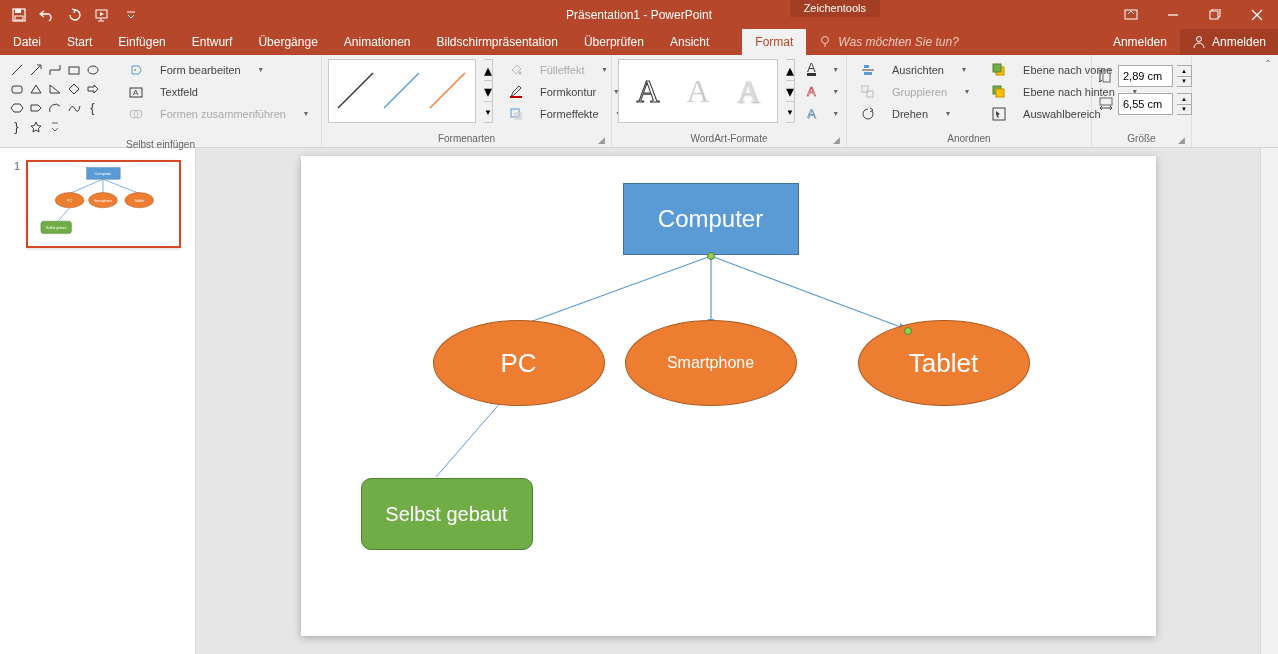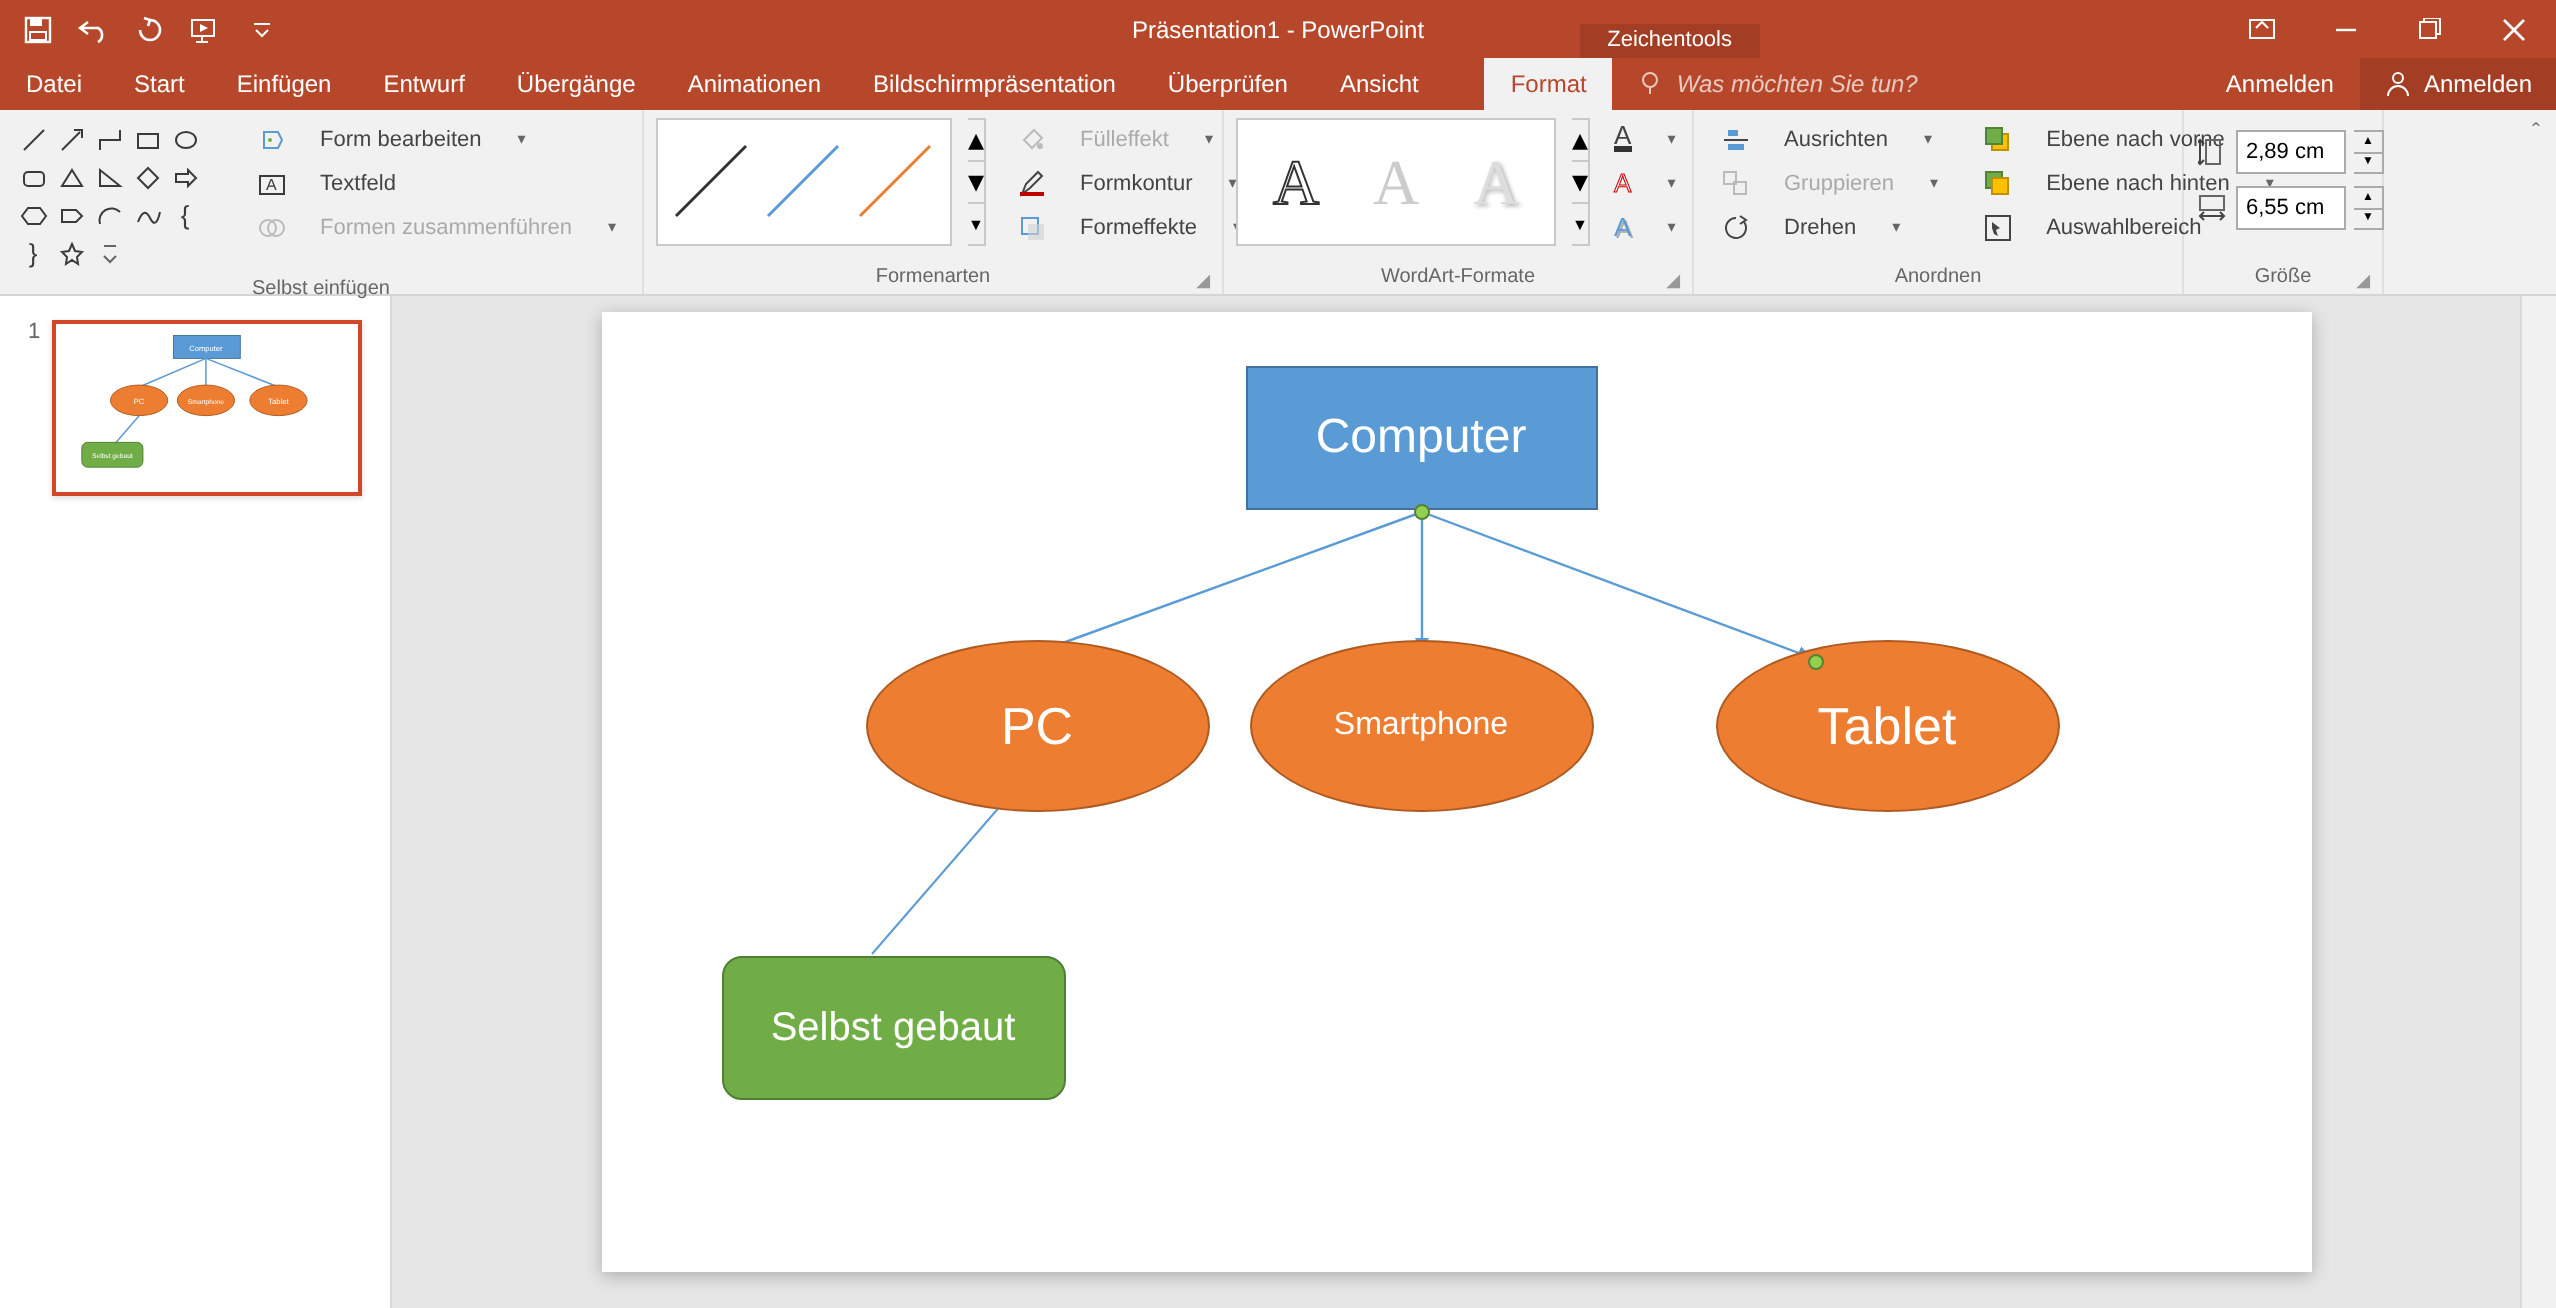--- a/index.html
+++ b/index.html
@@ -3,21 +3,21 @@
 <meta charset="utf-8">
 <style>
 * { box-sizing: border-box; margin: 0; padding: 0; font-family: "Segoe UI", Arial, sans-serif; }
 body { background: #e6e6e6; width: 1278px; height: 654px; overflow: hidden; user-select: none; }
 
 
 .titlebar { height: 29px; background: #b7472a; display: flex; align-items: center; color: #fff; font-size: 12px; position: relative; }
 .qat { display: flex; align-items: center; gap: 2px; padding-left: 6px; }
 .qat-btn { width: 26px; height: 24px; display: flex; align-items: center; justify-content: center; cursor: pointer; }
 .title-center { position: absolute; left: 50%; transform: translateX(-50%); color: #fff; }
-.title-right { margin-left: auto; display: flex; align-items: flex-end; }
+.title-right { margin-left: auto; display: flex; align-items: flex-start; }
 .tool-tab { background: #a33e24; padding: 0 14px; height: 17px; line-height: 17px; font-size: 11px; margin-right: 230px; }
 .win-btn { width: 42px; height: 29px; display: flex; align-items: center; justify-content: center; cursor: pointer; }
 
 
 .menubar { height: 26px; background: #b7472a; display: flex; align-items: stretch; color: #fff; font-size: 12px; }
 .menu-tab { padding: 0 13px; display: flex; align-items: center; cursor: pointer; }
 .menu-tab.active { background: #f1f1f1; color: #b7472a; margin-left: 20px; }
 .tellme { display: flex; align-items: center; color: rgba(255,255,255,.7); margin-left: 12px; gap: 6px; font-style: italic; }
 .menu-right { margin-left: auto; display: flex; }
 .share-btn { background: #a33e24; padding: 0 12px; display: flex; align-items: center; gap: 6px; }

